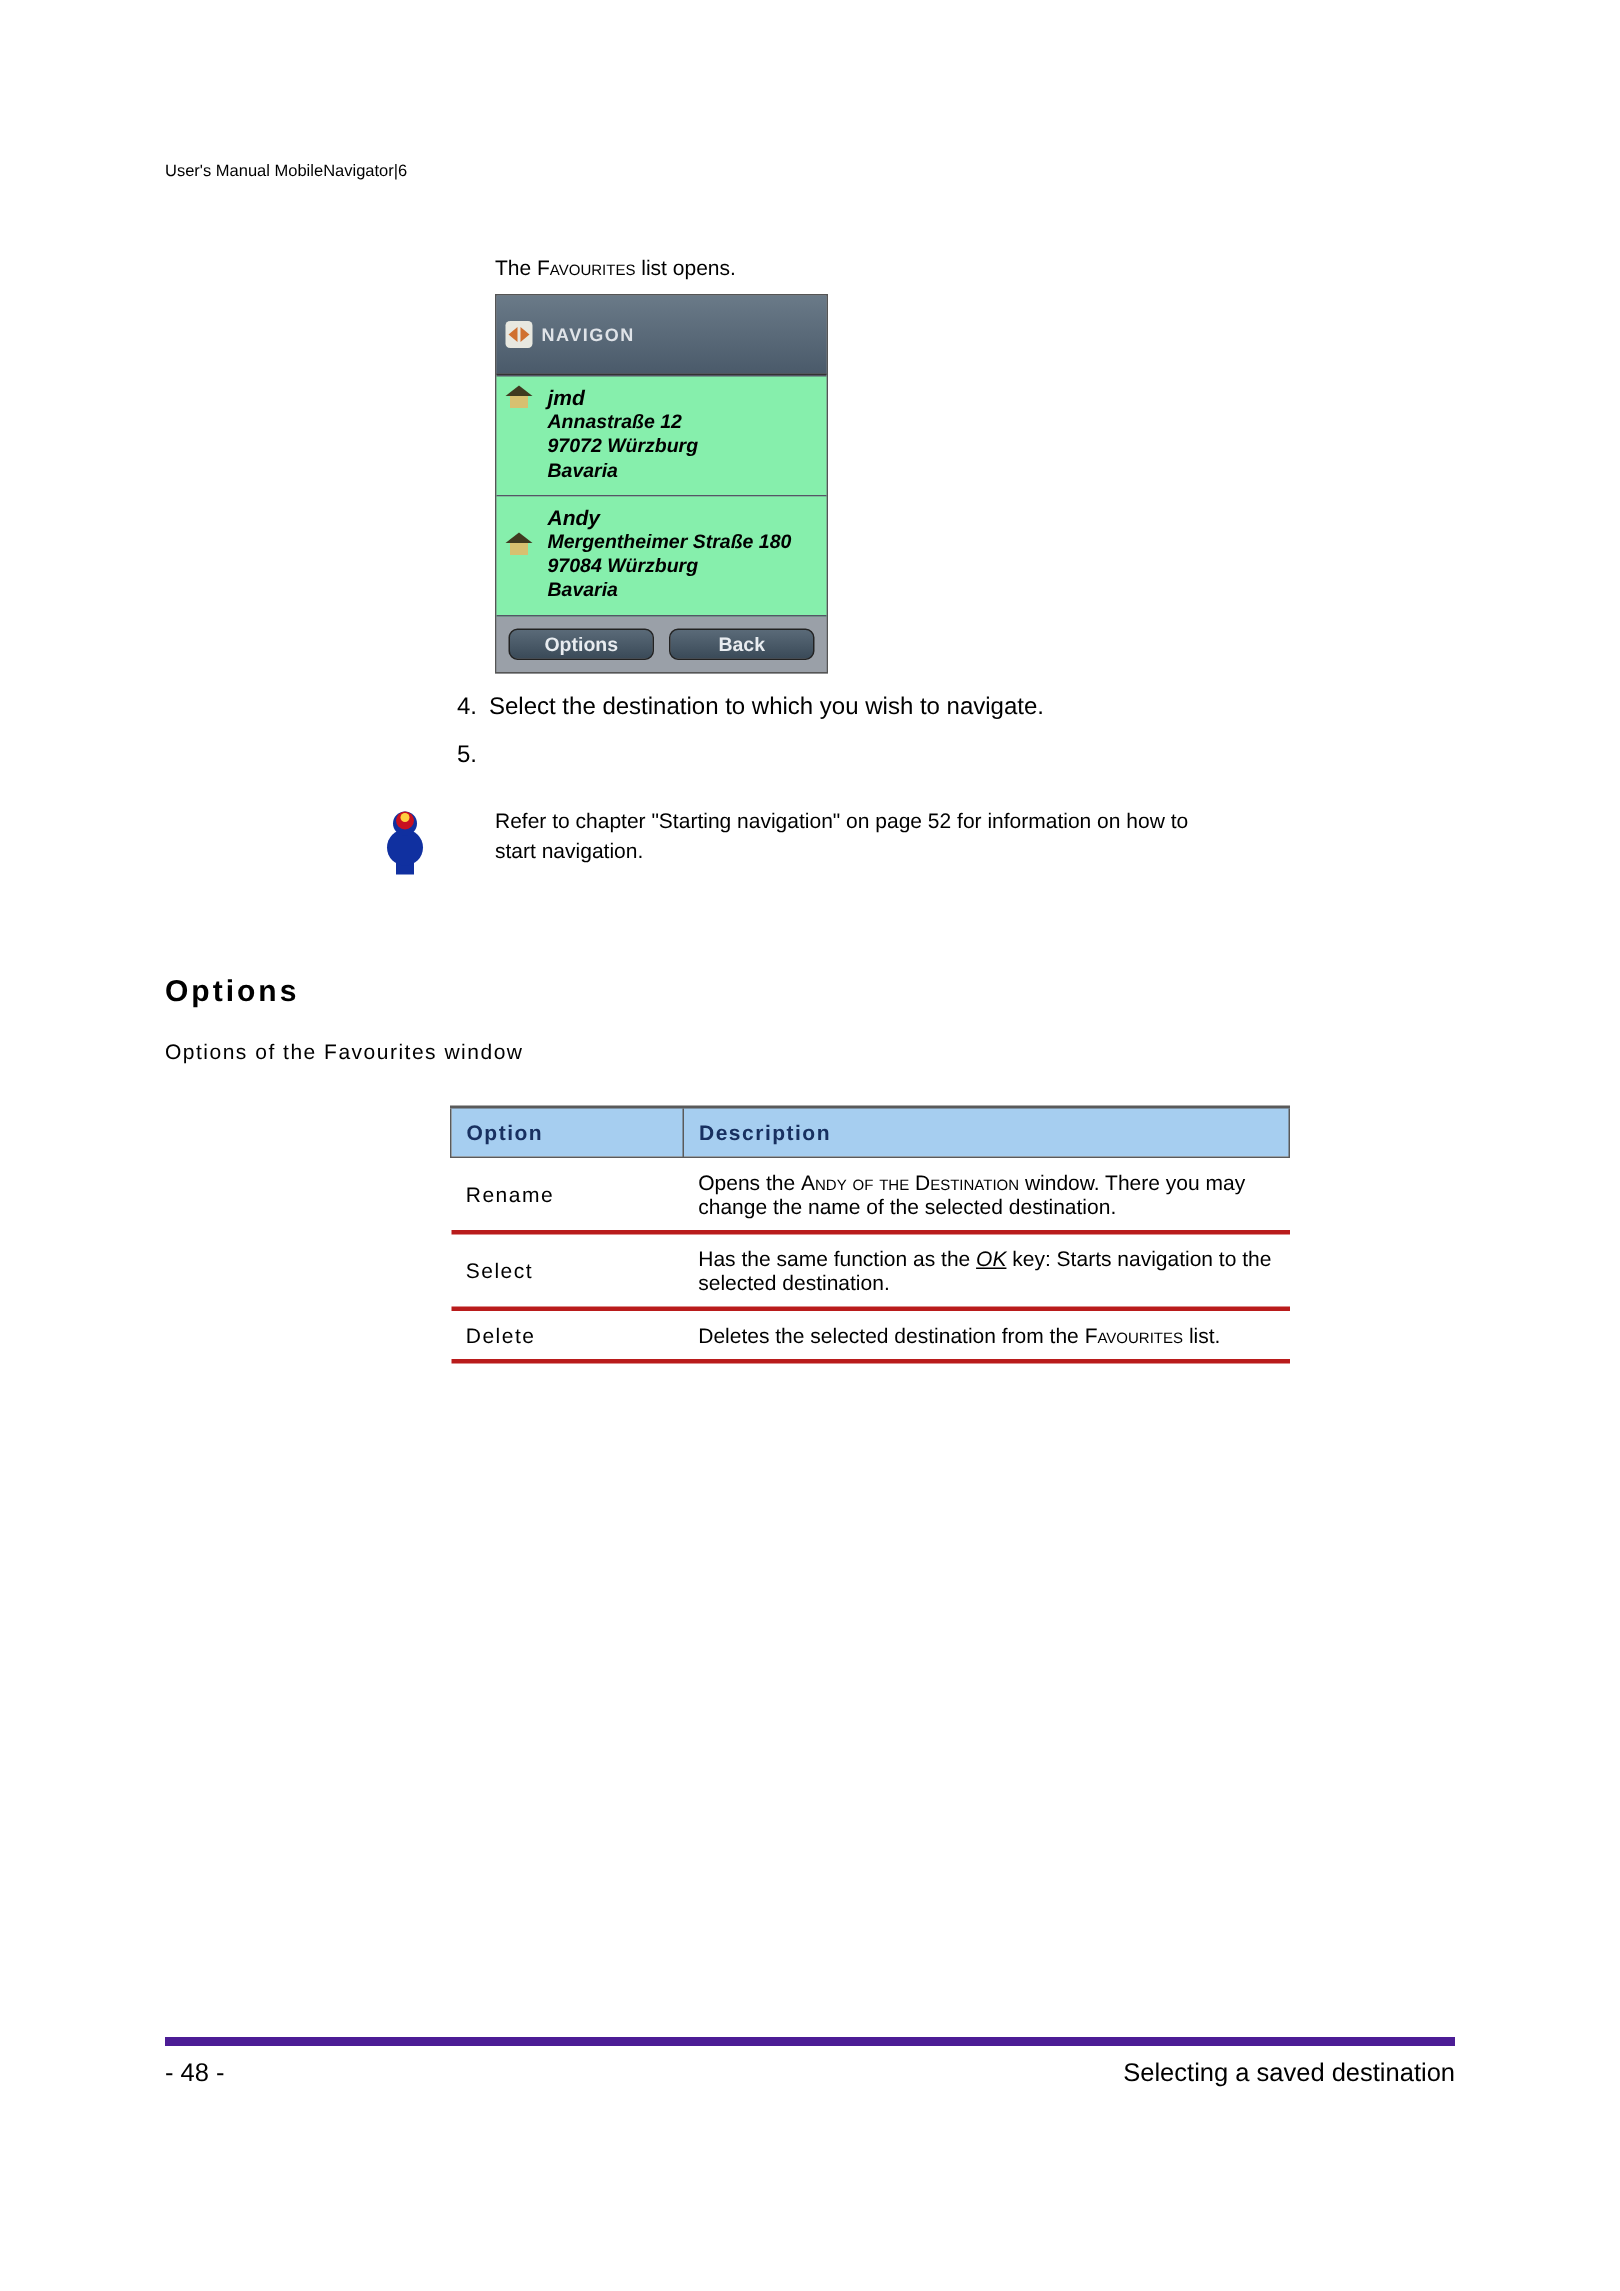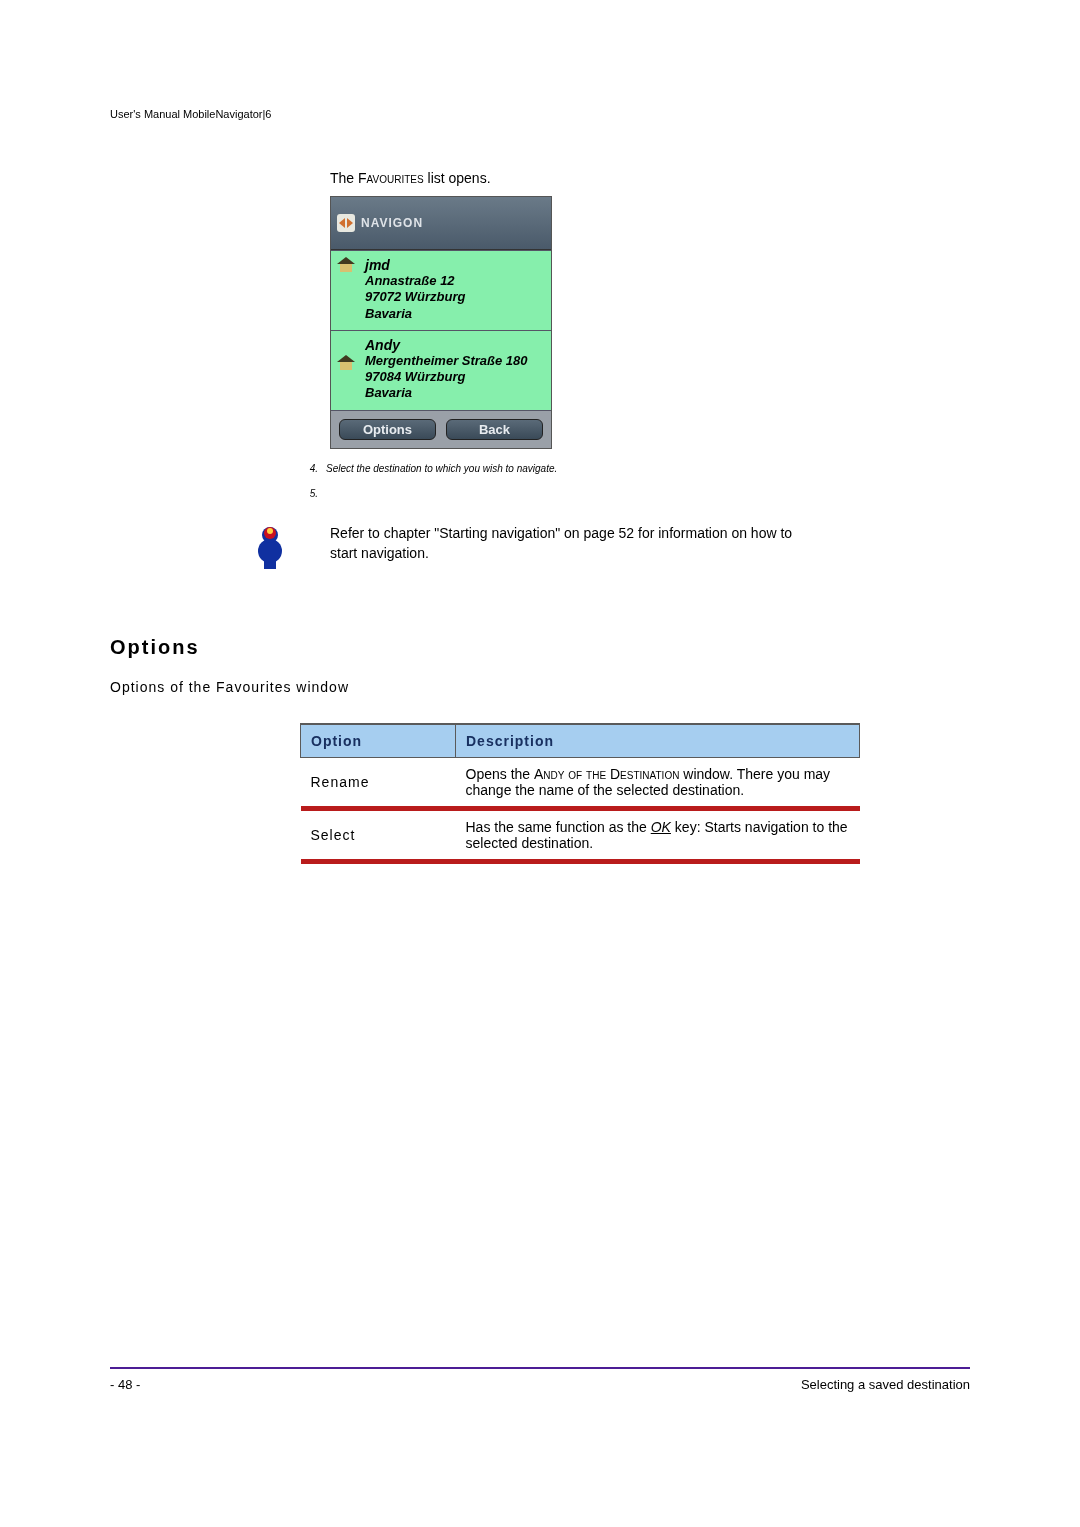--- a/index.html
+++ b/index.html
@@ -135,23 +135,22 @@
     border: 1px solid #222;
     border-radius: 6px;
     color: #e8ecf0;
     font-family: Arial, sans-serif;
     font-weight: bold;
     font-size: 13px;
     padding: 2px 4px;
   }
   
   .step {
-    font-size: 10px;
+    font-size: 16px;
     margin: 14px 0 6px -40px;
-    font-style: italic;
   }
   .step-num {
     display: inline-block;
     width: 28px;
     text-align: right;
     margin-right: 8px;
   }
   
   .note-row {
     display: flex;
@@ -198,41 +197,41 @@
     color: #183060;
     text-align: left;
     font-weight: bold;
     letter-spacing: 1px;
     padding: 8px 10px;
     border: 1px solid #5a5a5a;
     border-top: 2px solid #5a5a5a;
   }
   table.opts td {
     padding: 8px 10px;
-    border-bottom: 5px solid #b91c1c;
+    border-bottom: 3px solid #b91c1c;
     vertical-align: middle;
     border-left: none;
     border-right: none;
   }
   table.opts td.opt-name {
     letter-spacing: 1px;
     width: 135px;
   }
   .okkey { font-style: italic; text-decoration: underline; }
   
   .footer {
     position: absolute;
     bottom: 46px;
     left: 110px;
     right: 110px;
-    border-top: 2px solid #4c1d95;
+    border-top: 6px solid #4c1d95;
     padding-top: 8px;
     display: flex;
     justify-content: space-between;
-    font-size: 13px;
+    font-size: 17px;
     gap: 48px;
   }
 </style>
 </head>
 <body>
 
 <div class="page">
 
   <div class="header">User's Manual MobileNavigator|6</div>
 
@@ -314,20 +313,26 @@
       <td>
         <span>Opens the </span><span class="smallcaps">Andy of the Destination</span><span> window. There you may change the name of the selected destination.</span>
       </td>
     </tr>
     <tr>
       <td class="opt-name">Select</td>
       <td>
         <span>Has the same function as the </span><span class="okkey">OK</span><span> key: Starts navigation to the selected destination.</span>
       </td>
     </tr>
+    <tr>
+      <td class="opt-name">Delete</td>
+      <td>
+        <span>Deletes the selected destination from the </span><span class="smallcaps">Favourites</span><span> list.</span>
+      </td>
+    </tr>
   </tbody>
     </table>
 
   <div class="footer">
     <span>- 48 -</span>
     <span>Selecting a saved destination</span>
   </div>
 
 </div>
 

